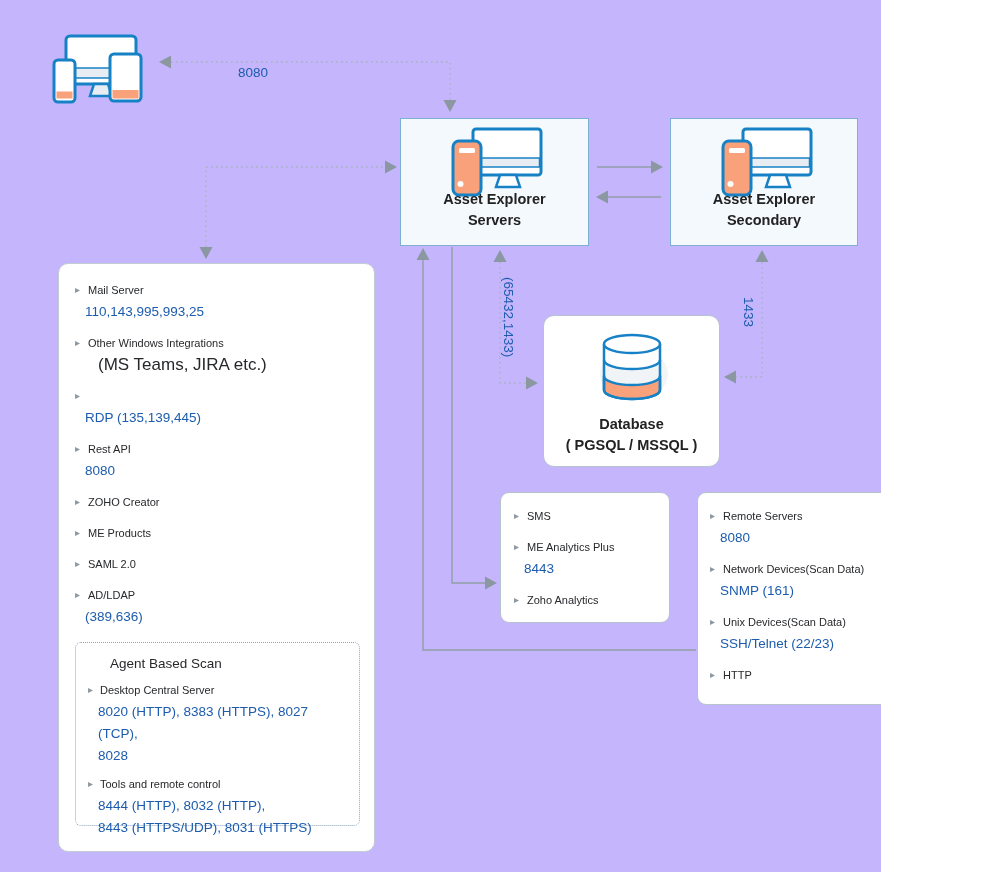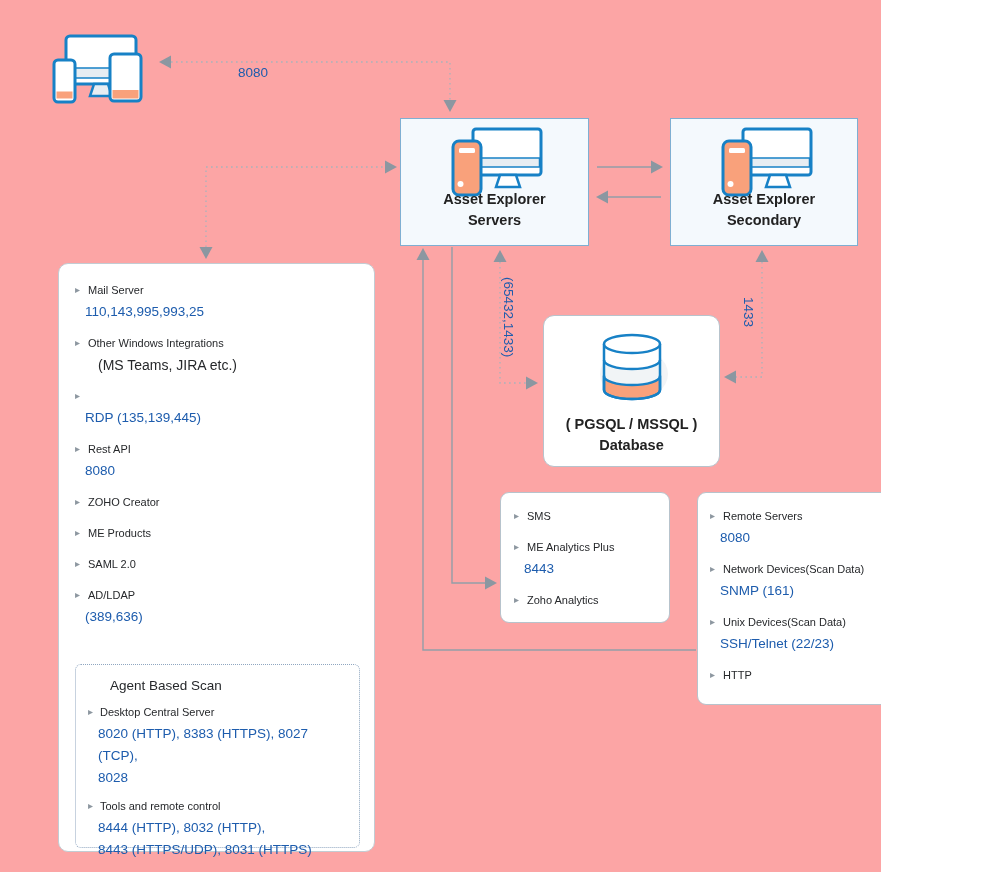--- a/index.html
+++ b/index.html
@@ -1,17 +1,17 @@
 <!DOCTYPE html>
 <html><head>
 <meta charset="utf-8">
 <style>
   html,body{margin:0;padding:0;background:#ffffff;}
   body{font-family:"Liberation Sans",sans-serif;}
-  .canvas{position:relative;width:881px;height:872px;background:#fca5a5;overflow:hidden;}
+  .canvas{position:relative;width:881px;height:872px;background:#c4b5fd;overflow:hidden;}
   svg.connectors{position:absolute;left:0;top:0;width:1003px;height:872px;}
 
   
   .node{position:absolute;background:#f4f9fd;border:1px solid #7fafd2;box-sizing:border-box;}
   .node-primary{left:400px;top:118px;width:189px;height:128px;}
   .node-secondary{left:670px;top:118px;width:188px;height:128px;}
   .node-icon{position:absolute;}
   .node-label{position:absolute;left:0;right:0;top:70px;text-align:center;
               font-weight:bold;font-size:14.5px;color:#222;line-height:21px;}
 
@@ -26,25 +26,25 @@
 
   
   .list{position:absolute;}
   .lp-list{left:16px;top:15px;right:10px;}
   .sms-list{left:13px;top:12px;right:6px;}
   .remote-list{left:12px;top:12px;right:6px;}
   .li{margin-bottom:9px;}
   .li-head{display:flex;align-items:flex-start;}
   .bullet{width:13px;flex:none;color:#8d97a0;font-size:10px;line-height:22px;}
   .li-label{font-size:11px;color:#26282b;line-height:22px;}
-  .li-sub{margin-left:23px;font-size:14px;color:#26282b;line-height:22px;}
+  .li-sub{margin-left:23px;font-size:17px;color:#26282b;line-height:22px;}
   .li-port{margin-left:10px;font-size:13.5px;color:#1d5cad;line-height:22px;}
 
   
-  .agent-box{position:absolute;left:16px;top:400px;width:285px;height:184px;
+  .agent-box{position:absolute;left:16px;top:378px;width:285px;height:184px;
              border:1.5px dotted #8fa6c0;border-radius:6px;padding:10px 10px 20px 12px;box-sizing:border-box;}
   .agent-title{margin-left:22px;font-size:13.5px;color:#26282b;line-height:22px;margin-bottom:4px;}
   .agent-box .li{margin-bottom:6px;}
   .agent-box .bullet{width:12px;}
 
   
   .edge-label{position:absolute;color:#1d5cad;font-size:13.5px;font-weight:500;white-space:nowrap;}
   .edge-label.vertical{writing-mode:vertical-rl;}
 
   .devices-wrap{position:absolute;left:52px;top:30px;}
@@ -139,22 +139,22 @@
         <ellipse cx="46" cy="46" rx="34" ry="26" fill="#f2f4f6"></ellipse>
         <path d="M16,16 V62 a28,9 0 0 0 56,0 V16 Z" fill="#ffffff"></path>
         <path d="M16,32 a28,9 0 0 0 56,0 v16 a28,9 0 0 1 -56,0 z" fill="#f1f4f6"></path>
         <path d="M16,48 v14 a28,9 0 0 0 56,0 v-14 a28,9 0 0 1 -56,0 z" fill="#f9a17b" stroke="#1781c6" stroke-width="2.5" stroke-linejoin="round"></path>
         <path d="M16,16 V62 a28,9 0 0 0 56,0 V16" fill="none" stroke="#1781c6" stroke-width="2.5"></path>
         <path d="M16,32 a28,9 0 0 0 56,0" fill="none" stroke="#1781c6" stroke-width="2.5"></path>
         <ellipse cx="44" cy="16" rx="28" ry="9" fill="#fff" stroke="#1781c6" stroke-width="2.5"></ellipse>
       </svg>
     </div>
     <div class="db-label">
+      <div>Database</div>
       <div>( PGSQL / MSSQL )</div>
-      <div>Database</div>
     </div>
   </div>
 
   <div class="rbox left-panel">
     <div class="list lp-list">
         <div class="li">
           <div class="li-head">
             <span class="bullet">▸</span>
             <span class="li-label">Mail Server</span>
           </div>

